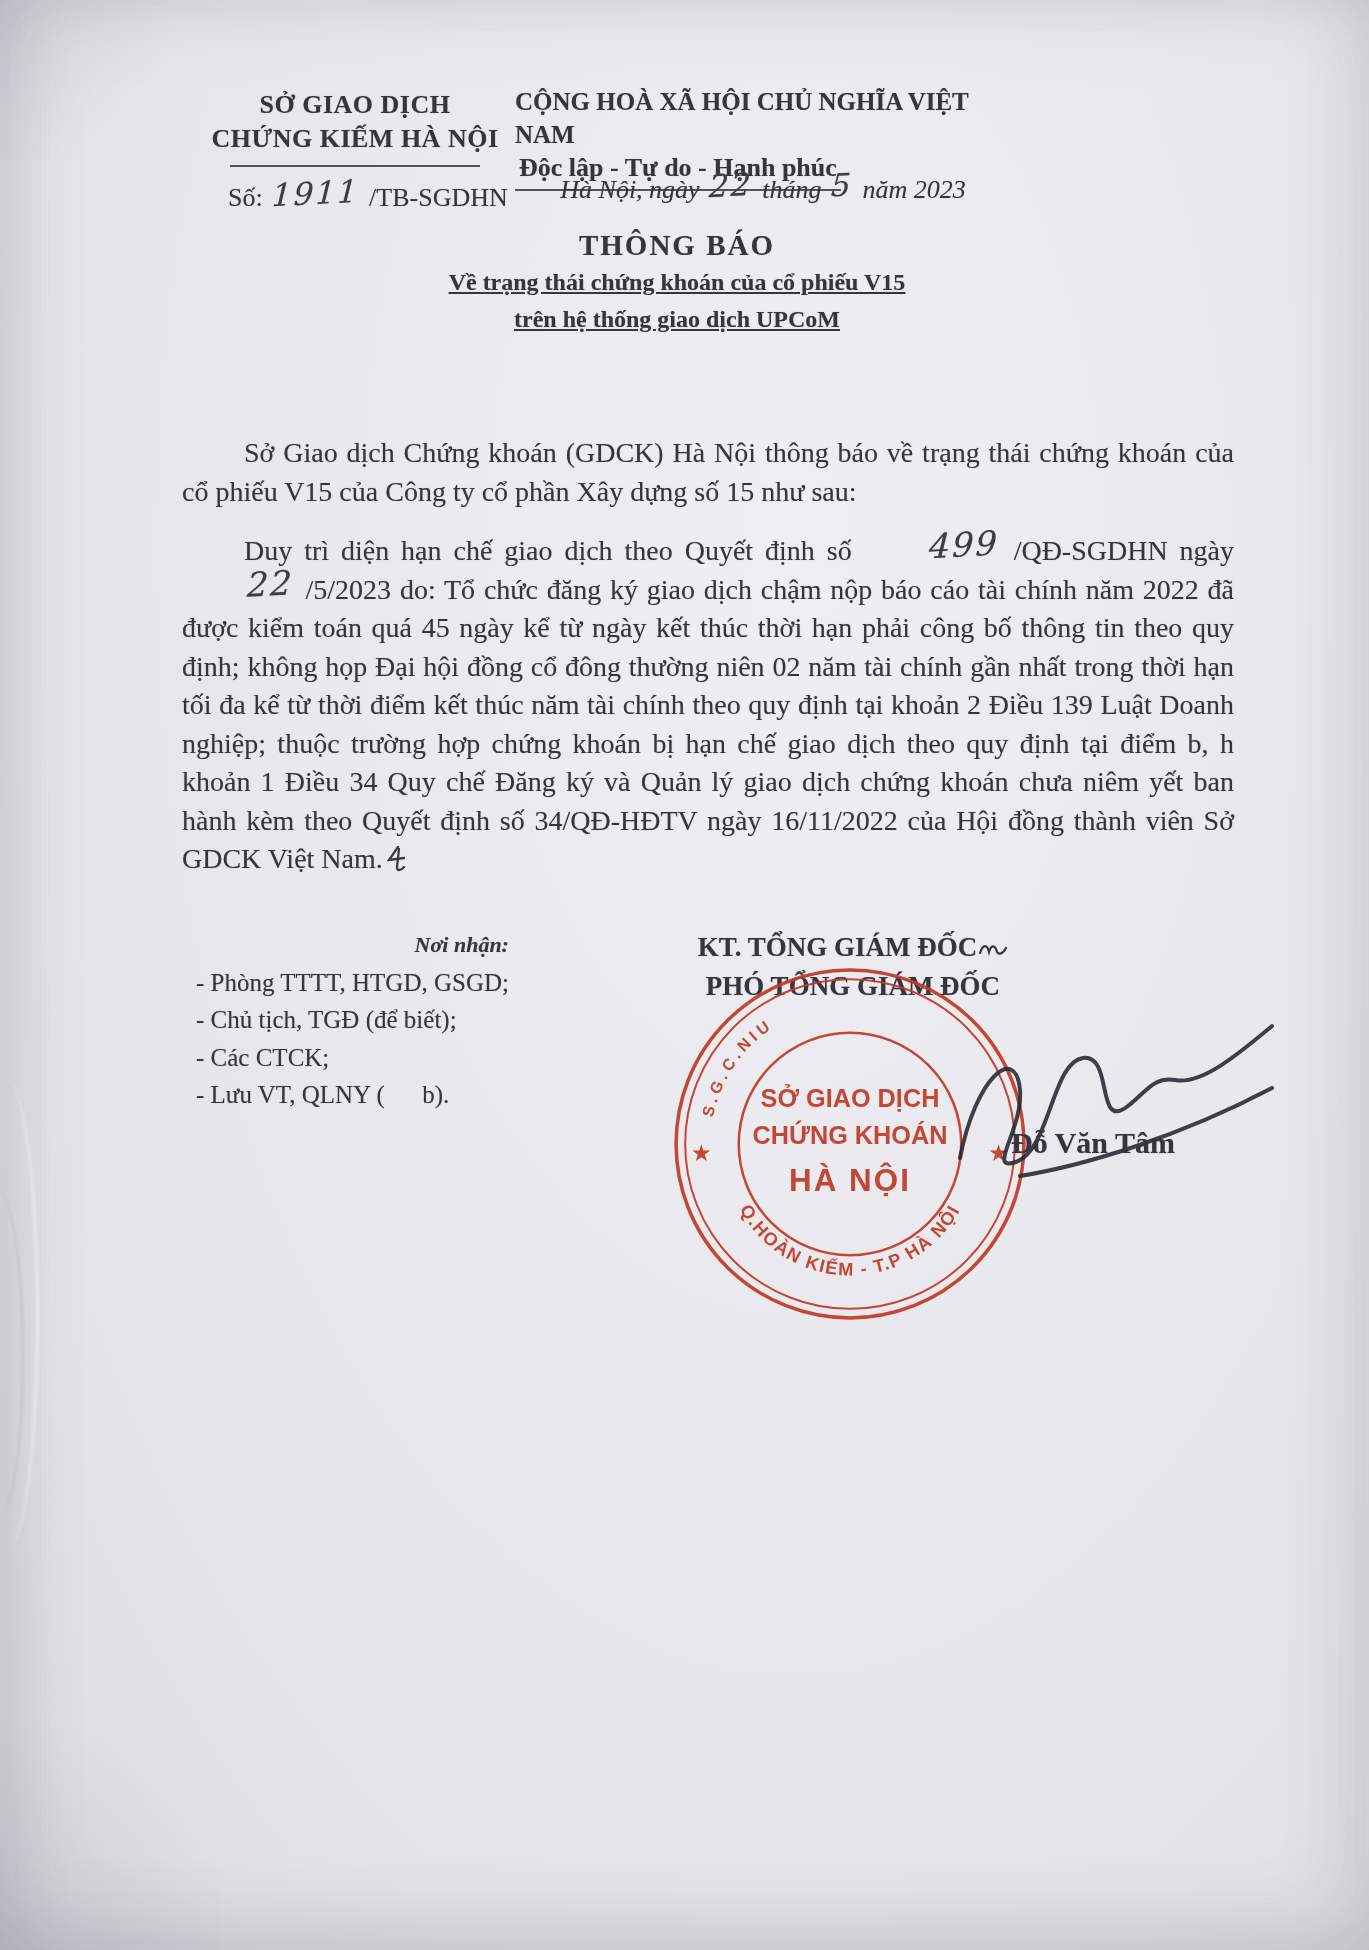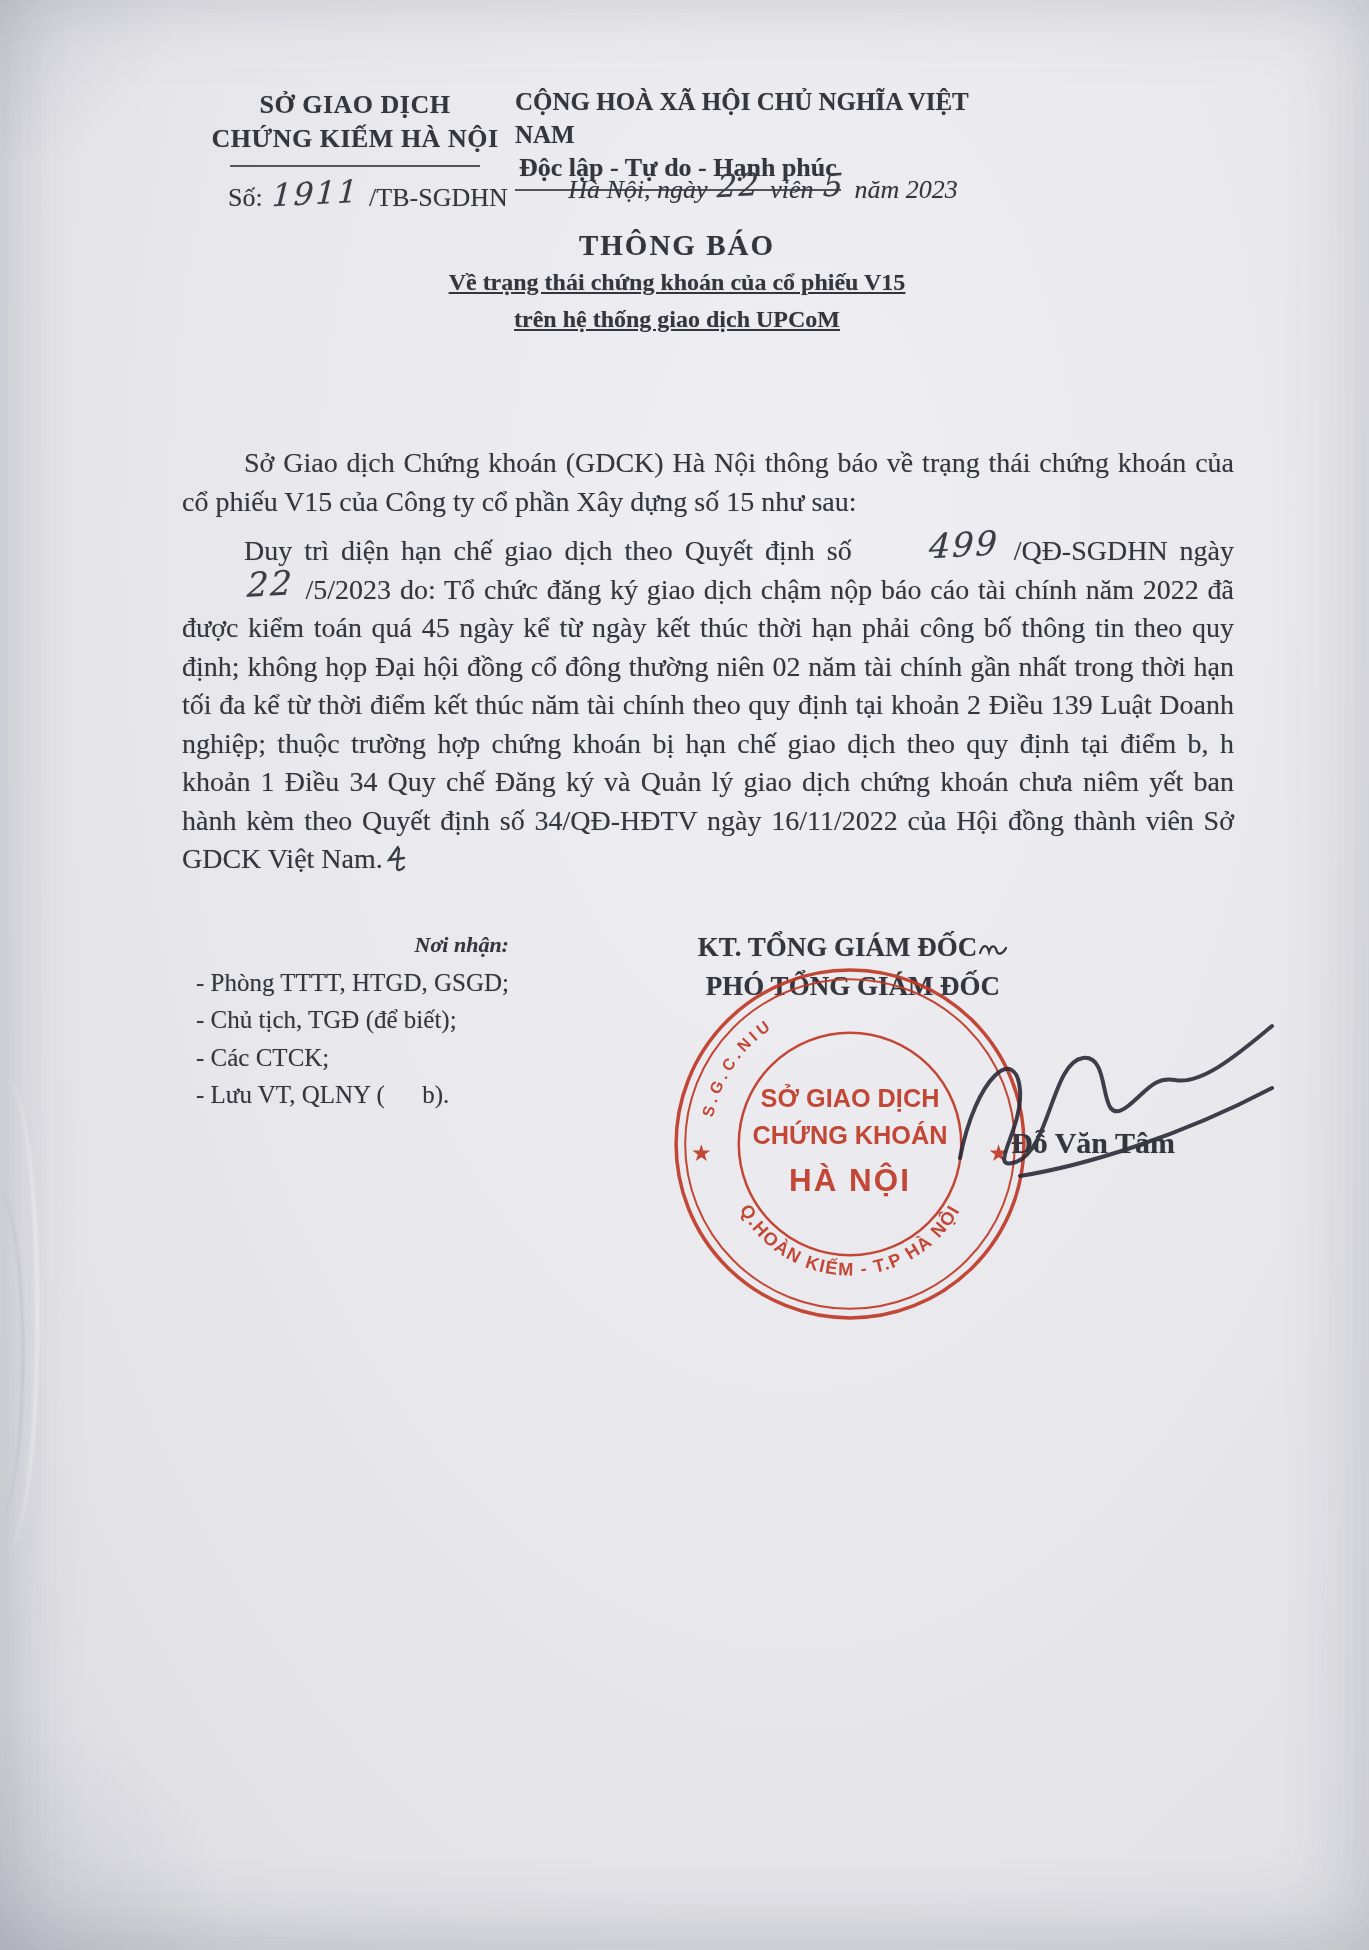--- a/index.html
+++ b/index.html
@@ -31,21 +31,21 @@
     font-size:1.2em;letter-spacing:2px;transform:rotate(-3deg) skewX(-6deg);
     color:#3b3c45;padding:0 3px;line-height:1;position:relative;top:-2px;
   }
   
   .title{position:absolute;left:172px;top:226px;width:1010px;text-align:center;font-weight:bold;}
   .title .t1{font-size:29px;letter-spacing:2px;line-height:38px;}
   .title .t2,.title .t3{font-size:24px;line-height:37px;text-decoration:underline;}
   
   .para{position:absolute;left:182px;width:1052px;font-size:28px;line-height:38.5px;
     text-align:justify;text-indent:62px;}
-  .p1{top:444px;}
+  .p1{top:434px;}
   .p2{top:532px;}
   .paraph-svg{display:inline-block;vertical-align:-6px;margin-left:2px;}
   
   .recips{position:absolute;left:196px;top:926px;font-size:25px;line-height:37.5px;}
   .recips .label{font-weight:bold;font-style:italic;font-size:22px;text-align:right;}
   
   .sig-titles{position:absolute;left:688px;top:928px;width:330px;text-align:center;font-weight:bold;font-size:27px;line-height:39px;}
   .flourish{display:inline-block;vertical-align:-2px;margin-left:1px;}
   .stamp{position:absolute;left:668px;top:962px;width:364px;height:364px;opacity:.92;}
   .sig-ink{position:absolute;left:932px;top:1006px;width:345px;height:195px;}
@@ -78,21 +78,21 @@
 
   <div class="doc-no scan">
     <span>Số:</span>
     <span class="handwritten">1911</span>
     <span>/TB-SGDHN</span>
   </div>
 
   <div class="doc-date scan">
     <span>Hà Nội, ngày</span>
     <span class="handwritten">22</span>
-    <span>viên</span>
+    <span>tháng</span>
     <span class="handwritten">5</span>
     <span>năm 2023</span>
   </div>
 
   <div class="title scan">
     <div class="t1">THÔNG BÁO</div>
     <div class="t2">Về trạng thái chứng khoán của cổ phiếu V15</div>
     <div class="t3">trên hệ thống giao dịch UPCoM</div>
   </div>
 

